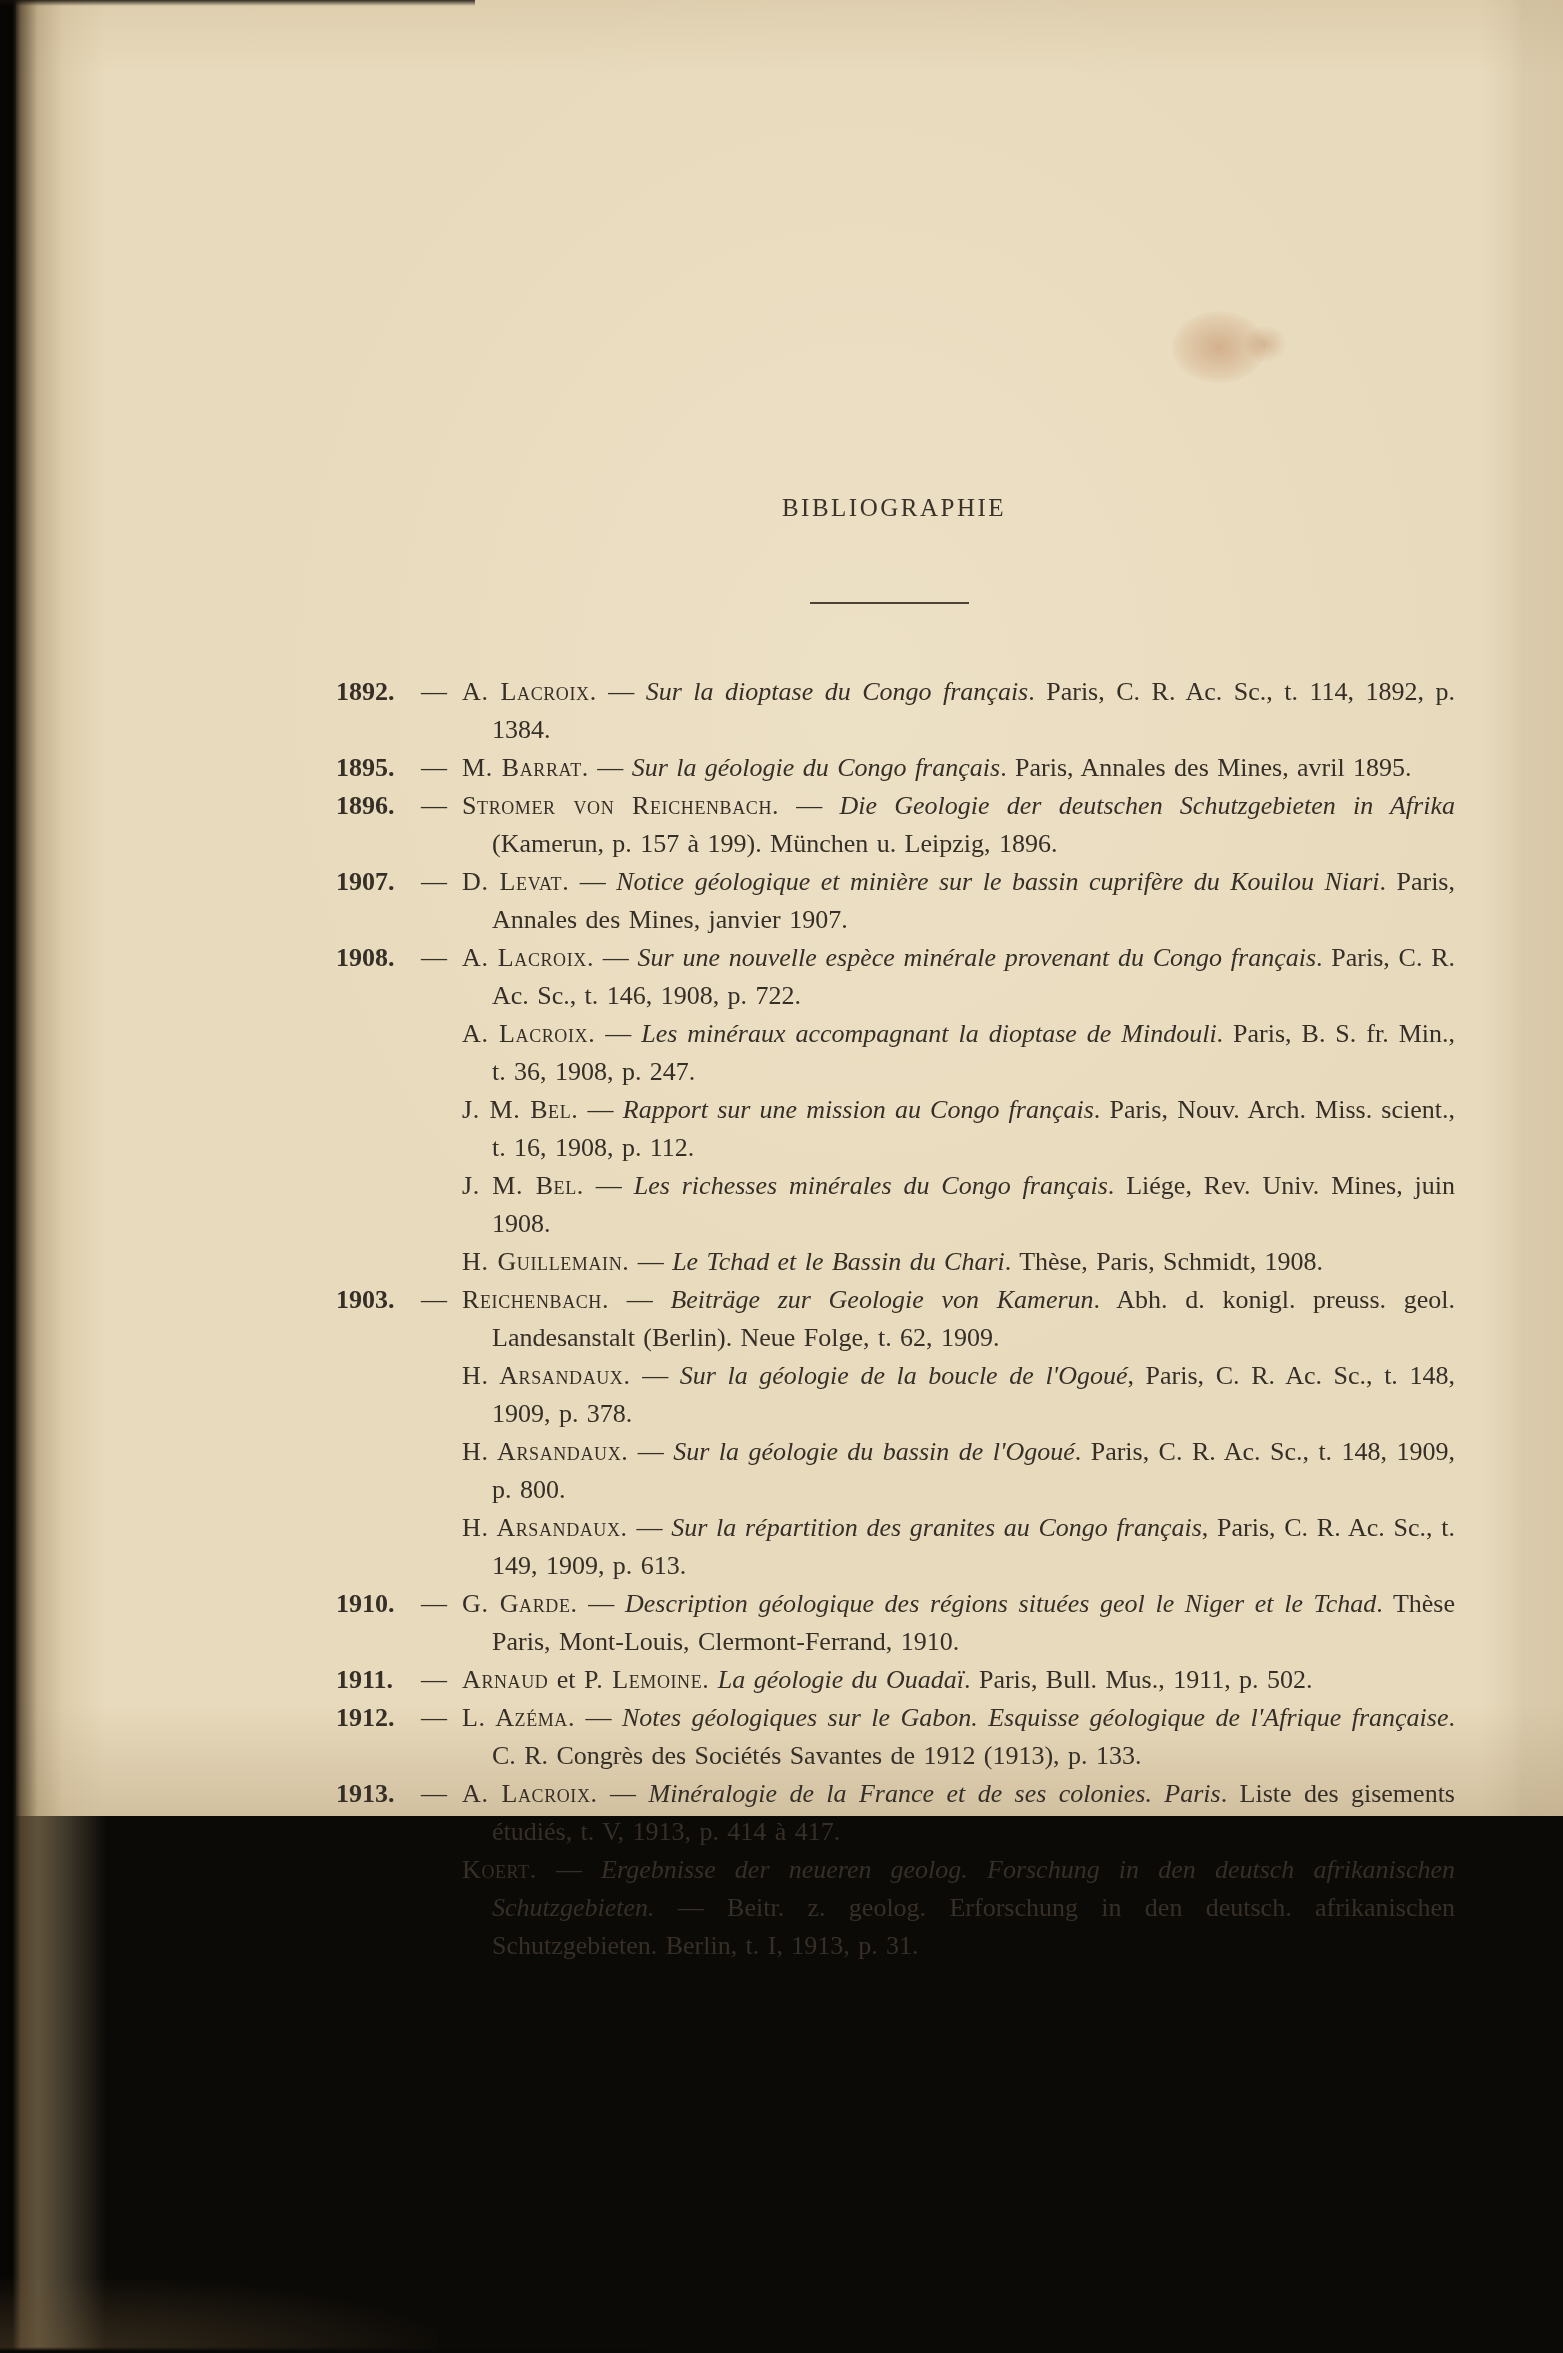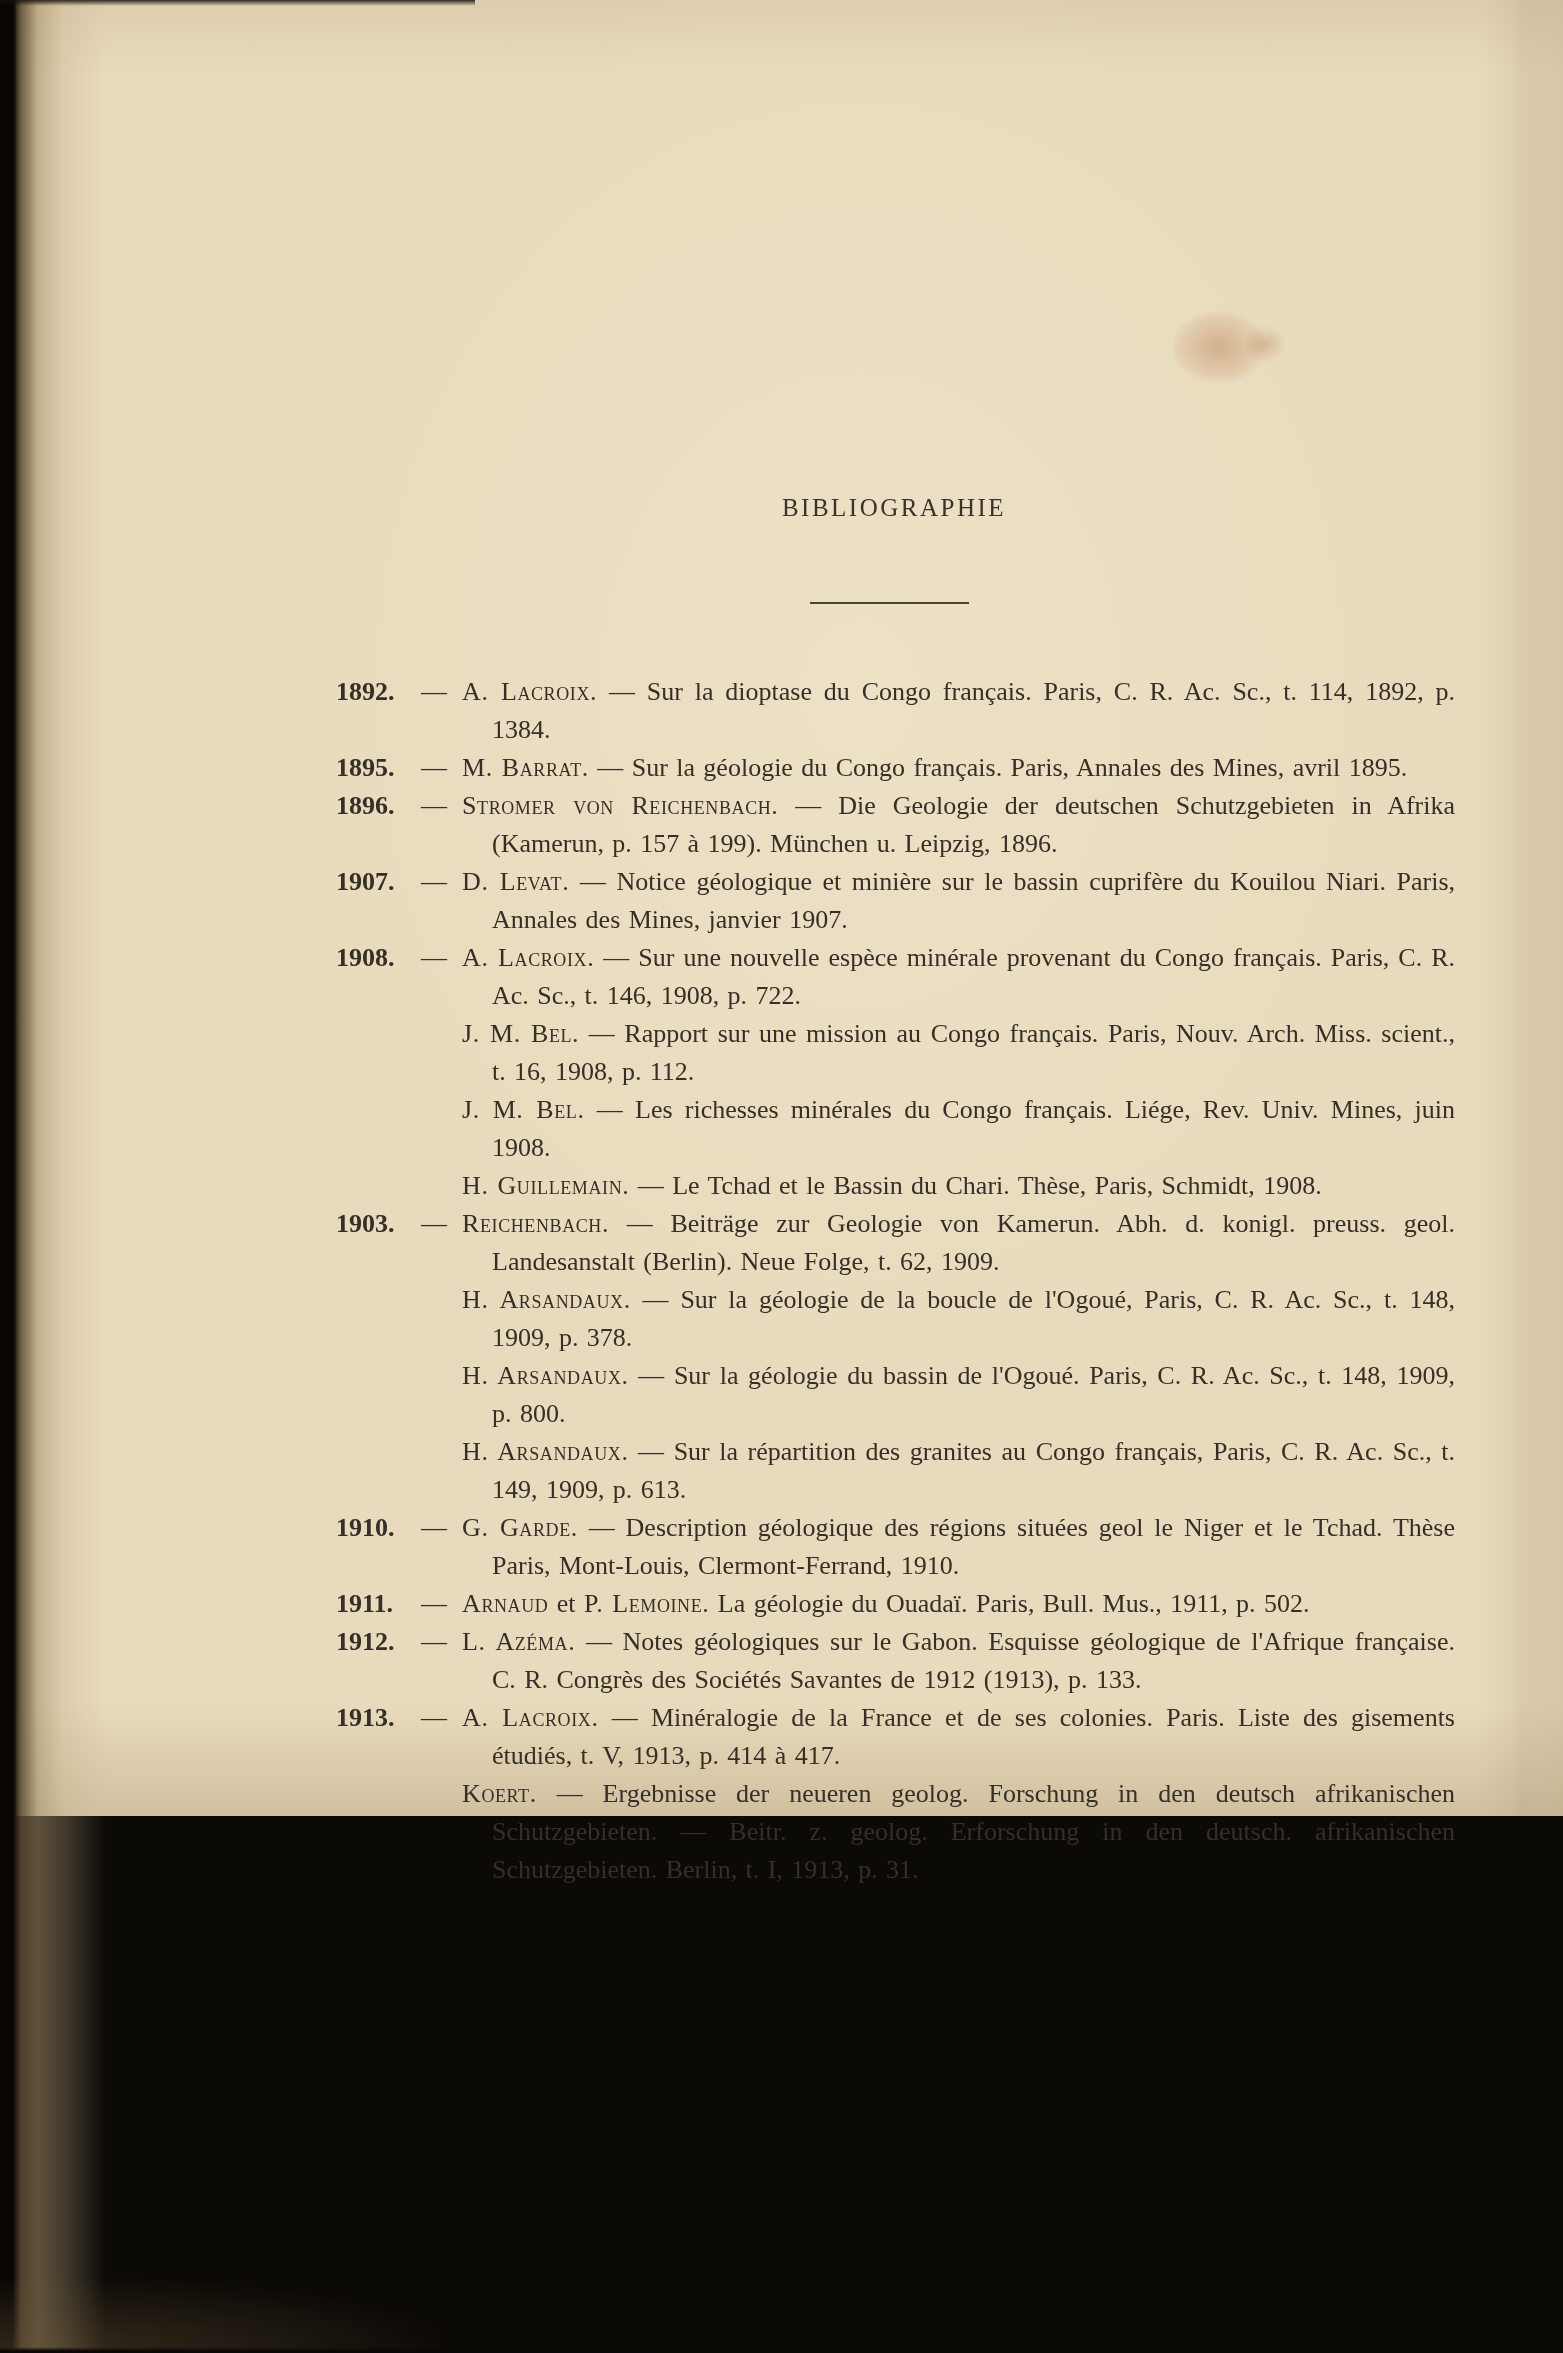--- a/index.html
+++ b/index.html
@@ -123,20 +123,21 @@
   }
   .ydash {
     display: inline-block;
     width: 41px;
   }
   .sc {
     font-variant: small-caps;
     letter-spacing: 0.6px;
   }
   .i {
+    font-style: italic;
   }
   .n {
     font-style: normal;
   }
 </style>
 </head>
 <body>
 
 <div class="page-surface">
   <div class="stain stain-1"></div>
@@ -144,20 +145,21 @@
 
   <h1 class="title">BIBLIOGRAPHIE</h1>
   <div class="rule"></div>
 
   <div class="entries" id="entries">
       <div class="entry"><span class="yearcol"><span class="year">1892.</span><span class="ydash">—</span></span><span class="sc">A. Lacroix.</span><span class="n"> — </span><span class="i">Sur la dioptase du Congo français</span><span class="n">. Paris, C. R. Ac. Sc., t. 114, 1892, p. 1384.</span></div>
       <div class="entry"><span class="yearcol"><span class="year">1895.</span><span class="ydash">—</span></span><span class="sc">M. Barrat.</span><span class="n"> — </span><span class="i">Sur la géologie du Congo français</span><span class="n">. Paris, Annales des Mines, avril 1895.</span></div>
       <div class="entry"><span class="yearcol"><span class="year">1896.</span><span class="ydash">—</span></span><span class="sc">Stromer von Reichenbach.</span><span class="n"> — </span><span class="i">Die Geologie der deutschen Schutzgebieten in Afrika</span><span class="n"> (Kamerun, p. 157 à 199). München u. Leipzig, 1896.</span></div>
       <div class="entry"><span class="yearcol"><span class="year">1907.</span><span class="ydash">—</span></span><span class="sc">D. Levat.</span><span class="n"> — </span><span class="i">Notice géologique et minière sur le bassin cuprifère du Kouilou Niari</span><span class="n">. Paris, Annales des Mines, janvier 1907.</span></div>
       <div class="entry"><span class="yearcol"><span class="year">1908.</span><span class="ydash">—</span></span><span class="sc">A. Lacroix.</span><span class="n"> — </span><span class="i">Sur une nouvelle espèce minérale provenant du Congo français</span><span class="n">. Paris, C. R. Ac. Sc., t. 146, 1908, p. 722.</span></div>
+      <div class="entry"><span class="yearcol"><span class="year"></span><span class="ydash"></span></span><span class="sc">A. Lacroix.</span><span class="n"> — </span><span class="i">Les minéraux accompagnant la dioptase de Mindouli</span><span class="n">. Paris, B. S. fr. Min., t. 36, 1908, p. 247.</span></div>
       <div class="entry"><span class="yearcol"><span class="year"></span><span class="ydash"></span></span><span class="sc">J. M. Bel.</span><span class="n"> — </span><span class="i">Rapport sur une mission au Congo français</span><span class="n">. Paris, Nouv. Arch. Miss. scient., t. 16, 1908, p. 112.</span></div>
       <div class="entry"><span class="yearcol"><span class="year"></span><span class="ydash"></span></span><span class="sc">J. M. Bel.</span><span class="n"> — </span><span class="i">Les richesses minérales du Congo français</span><span class="n">. Liége, Rev. Univ. Mines, juin 1908.</span></div>
       <div class="entry"><span class="yearcol"><span class="year"></span><span class="ydash"></span></span><span class="sc">H. Guillemain.</span><span class="n"> — </span><span class="i">Le Tchad et le Bassin du Chari</span><span class="n">. Thèse, Paris, Schmidt, 1908.</span></div>
       <div class="entry"><span class="yearcol"><span class="year">1903.</span><span class="ydash">—</span></span><span class="sc">Reichenbach.</span><span class="n"> — </span><span class="i">Beiträge zur Geologie von Kamerun</span><span class="n">. Abh. d. konigl. preuss. geol. Landesanstalt (Berlin). Neue Folge, t. 62, 1909.</span></div>
       <div class="entry"><span class="yearcol"><span class="year"></span><span class="ydash"></span></span><span class="sc">H. Arsandaux.</span><span class="n"> — </span><span class="i">Sur la géologie de la boucle de l'Ogoué</span><span class="n">, Paris, C. R. Ac. Sc., t. 148, 1909, p. 378.</span></div>
       <div class="entry"><span class="yearcol"><span class="year"></span><span class="ydash"></span></span><span class="sc">H. Arsandaux.</span><span class="n"> — </span><span class="i">Sur la géologie du bassin de l'Ogoué</span><span class="n">. Paris, C. R. Ac. Sc., t. 148, 1909, p. 800.</span></div>
       <div class="entry"><span class="yearcol"><span class="year"></span><span class="ydash"></span></span><span class="sc">H. Arsandaux.</span><span class="n"> — </span><span class="i">Sur la répartition des granites au Congo français</span><span class="n">, Paris, C. R. Ac. Sc., t. 149, 1909, p. 613.</span></div>
       <div class="entry"><span class="yearcol"><span class="year">1910.</span><span class="ydash">—</span></span><span class="sc">G. Garde.</span><span class="n"> — </span><span class="i">Description géologique des régions situées geol le Niger et le Tchad</span><span class="n">. Thèse Paris, Mont-Louis, Clermont-Ferrand, 1910.</span></div>
       <div class="entry"><span class="yearcol"><span class="year">1911.</span><span class="ydash">—</span></span><span class="sc">Arnaud</span><span class="n"> et </span><span class="sc">P. Lemoine.</span><span class="n"> </span><span class="i">La géologie du Ouadaï</span><span class="n">. Paris, Bull. Mus., 1911, p. 502.</span></div>
       <div class="entry"><span class="yearcol"><span class="year">1912.</span><span class="ydash">—</span></span><span class="sc">L. Azéma.</span><span class="n"> — </span><span class="i">Notes géologiques sur le Gabon. Esquisse géologique de l'Afrique française</span><span class="n">. C. R. Congrès des Sociétés Savantes de 1912 (1913), p. 133.</span></div>

